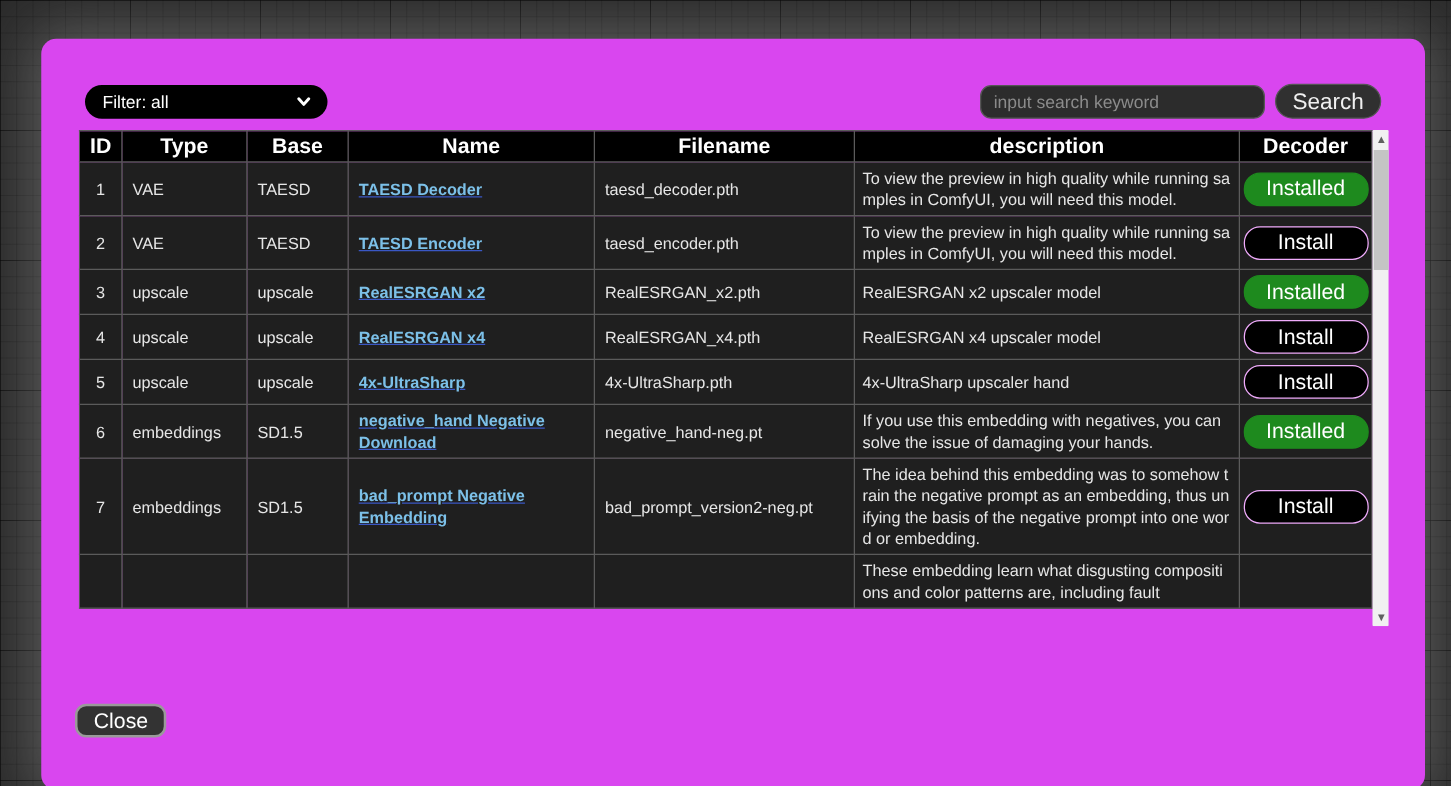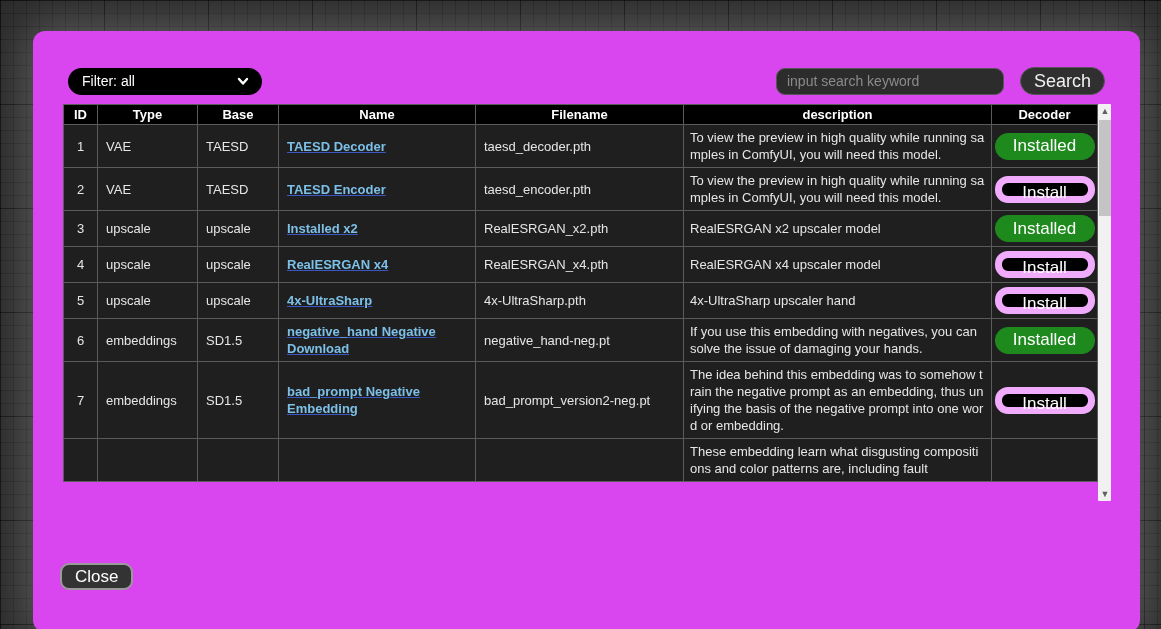--- a/index.html
+++ b/index.html
@@ -25,21 +25,21 @@
     position:absolute; left:35px; right:35px; top:36px; height:28px;
     display:flex; justify-content:space-between; align-items:center;
   }
   .filter-select {
     width:194px; height:27px; background:#000; color:#fff;
     border-radius:14px; display:flex; align-items:center;
     padding:0 12px 0 14px; font-size:14px; cursor:pointer;
   }
   .filter-select .label { flex:1; }
   .chev { width:14px; height:14px; }
-  .search-group { display:flex; align-items:center; gap:16px; }
+  .search-group { display:flex; align-items:center; gap:8px; }
   .search-input {
     width:228px; height:27px; background:#2c2c2c; color:#cfcfcf;
     border:1px solid #565656; border-radius:9px; padding:0 10px;
     font-size:14px; font-family:"Liberation Sans", sans-serif; outline:none;
   }
   .search-input::placeholder { color:#8b8b8b; }
   .search-btn {
     height:28px; padding:0 13px; background:#303030; color:#f0f0f0;
     border:1px solid #555; border-radius:14px; font-size:18px;
     font-family:"Liberation Sans", sans-serif; cursor:pointer;
@@ -48,42 +48,42 @@
   .table-zone {
     position:absolute; left:30px; top:73px; width:1048px; height:397px;
     display:flex; overflow:hidden;
   }
   table {
     width:1034px; border-collapse:collapse; table-layout:fixed;
     font-size:13px; color:#e6e6e6; align-self:flex-start;
   }
   th {
     background:#000; color:#fff; font-weight:bold; text-align:center;
-    padding:2px 4px; height:19px; border:1px solid #5b5b5b; font-size:13px;
+    padding:2px 4px; height:19px; border:1px solid #5b5b5b; font-size:17px;
   }
   td {
     background:#1f1f1f; border:1px solid #5b5b5b; padding:4px 8px;
     vertical-align:middle; line-height:17px;
   }
   col.c-id{width:34px} col.c-type{width:100px} col.c-base{width:81px}
   col.c-name{width:197px} col.c-file{width:208px} col.c-desc{width:308px}
   col.c-dl{width:106px}
   td.id { text-align:center; }
   td.desc { word-break:break-all; padding:4px 6px; }
   td.dl { text-align:center; padding:4px 2px; }
   a.model-link {
     color:#7cc0e8; font-weight:bold; text-decoration:underline;
     text-decoration-color:#3a57c4; cursor:pointer;margin-top:12px;
   }
   .btn-dl {
     min-width:100px; height:27px; border-radius:13px; font-size:17px;
     font-family:"Liberation Sans", sans-serif; cursor:pointer; padding:0 8px;
   }
   .btn-dl.installed { background:#1e8a1e; color:#fff; border:1px solid #1e8a1e; }
-  .btn-dl.install { background:#000; color:#fff; border:7px solid #f0abfc; }
+  .btn-dl.install { background:#000; color:#fff; border:1px solid #f0abfc; }
   
   .vscroll {
     width:14px; height:397px; background:#f1f1f1; position:relative;
     border-radius:1px;
   }
   .vscroll .arrow {
     position:absolute; left:0; width:14px; height:14px; color:#606060;
     font-size:9px; line-height:14px; text-align:center; cursor:pointer;
   }
   .vscroll .arrow.up { top:0; }
@@ -155,21 +155,21 @@
           <td>TAESD</td>
           <td><a class="model-link">TAESD Encoder</a></td>
           <td>taesd_encoder.pth</td>
           <td class="desc">To view the preview in high quality while running samples in ComfyUI, you will need this model.</td>
           <td class="dl"><button class="btn-dl install">Install</button></td>
         </tr>
         <tr>
           <td class="id">3</td>
           <td>upscale</td>
           <td>upscale</td>
-          <td><a class="model-link">Installed x2</a></td>
+          <td><a class="model-link">RealESRGAN x2</a></td>
           <td>RealESRGAN_x2.pth</td>
           <td class="desc">RealESRGAN x2 upscaler model</td>
           <td class="dl"><button class="btn-dl installed">Installed</button></td>
         </tr>
         <tr>
           <td class="id">4</td>
           <td>upscale</td>
           <td>upscale</td>
           <td><a class="model-link">RealESRGAN x4</a></td>
           <td>RealESRGAN_x4.pth</td>

